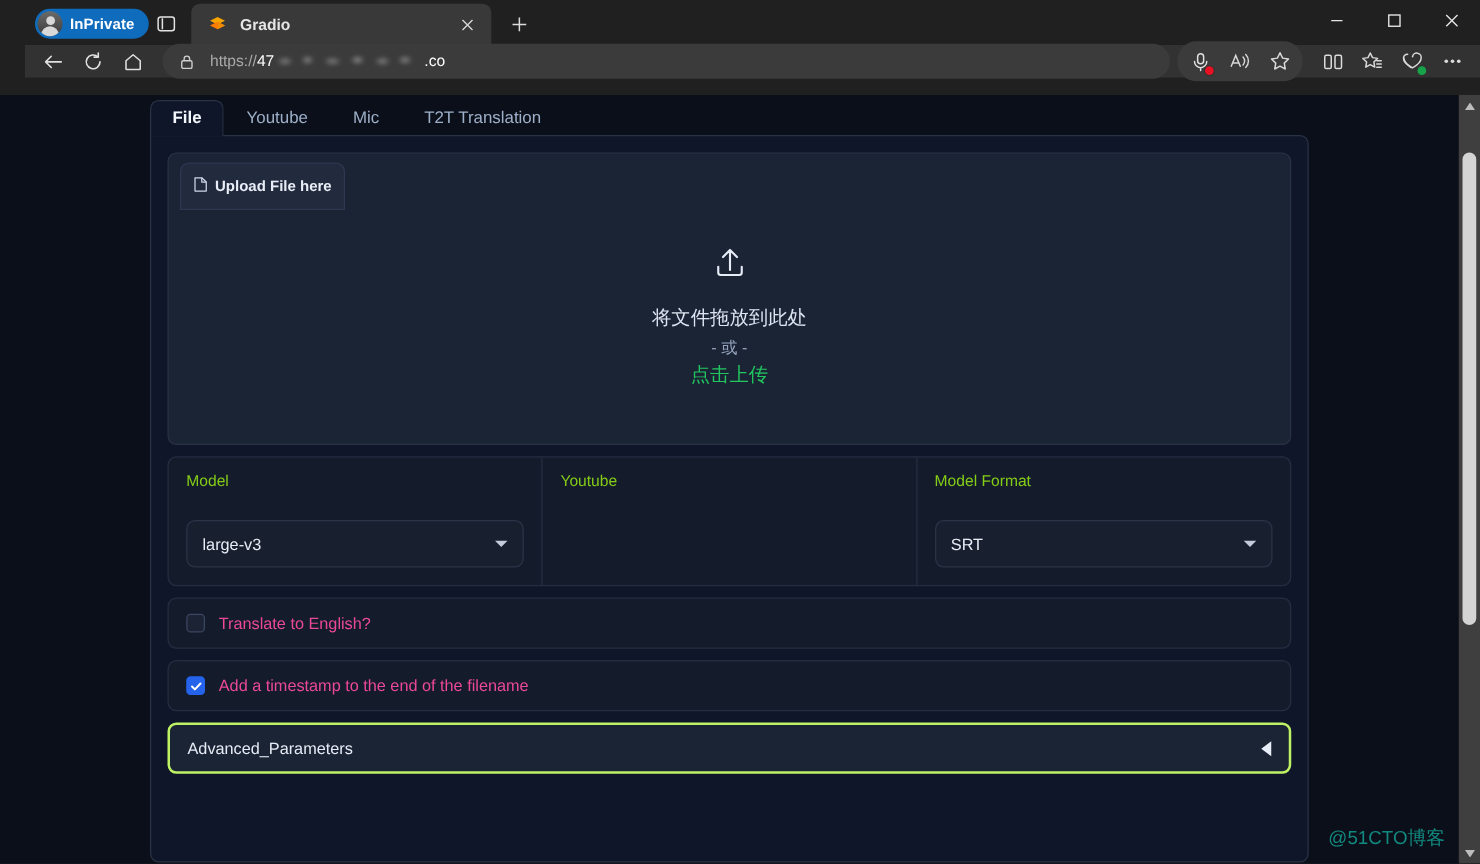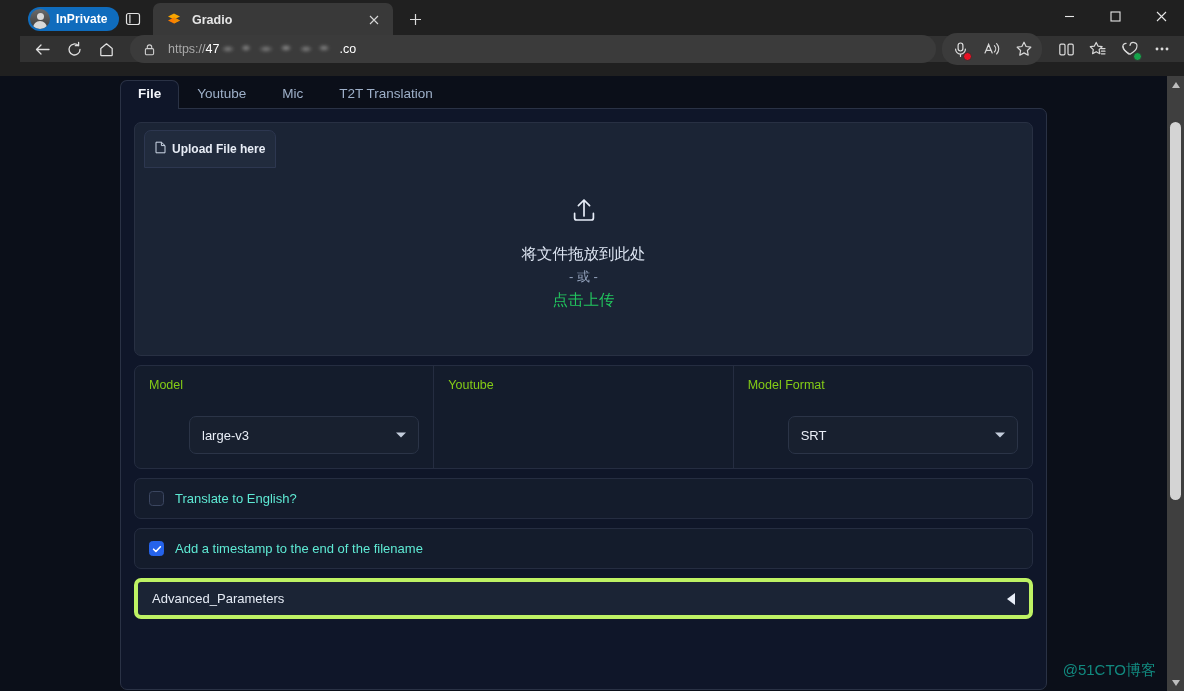--- a/index.html
+++ b/index.html
@@ -187,21 +187,21 @@
     display: flex;
     background: #141c2c; border: 1px solid #252d41; border-radius: 7px;
     overflow: hidden;
   }
   .col3 { flex: 1; padding: 12px 14px 14px 14px; position: relative; }
   .col3 + .col3 { border-left: 1px solid #252d41; }
   .field-label { font-size: 12.5px; color: #84cc16; margin-bottom: 24px; }
   .select {
     height: 38px; background: #18202f; border: 1px solid #2b3447;
     border-radius: 7px; display: flex; align-items: center;
-    padding: 0 12px; position: relative; margin-left: 40px;
+    padding: 0 12px; position: relative;
   }
   .select-value { font-size: 13px; color: #e9eef7; }
   .caret {
     position: absolute; right: 12px; top: 50%; transform: translateY(-50%);
     width: 0; height: 0;
     border-left: 5px solid transparent; border-right: 5px solid transparent;
     border-top: 5px solid #c3ccdb;
   }
 
   
@@ -213,26 +213,26 @@
   .cbox {
     width: 15px; height: 15px; border-radius: 3.5px; flex: none;
     background: #1b2335; border: 1px solid #3a4considerations;
     border: 1px solid #3a4considerations;
   }
   .cbox { border: 1px solid #3b4660; }
   .cbox.checked {
     background: #2563eb; border-color: #2563eb;
     display: flex; align-items: center; justify-content: center;
   }
-  .checklabel { font-size: 13px; color: #5eead4; text-align: right; }
+  .checklabel { font-size: 13px; color: #ec4899; text-align: right; }
 
   
   .accordion {
     margin-top: 9px; height: 41px;
-    background: #1b2435; border: 4px solid #bef264; border-radius: 7px;
+    background: #1b2435; border: 2px solid #bef264; border-radius: 7px;
     display: flex; align-items: center; justify-content: space-between;
     padding: 0 14px;
   }
   .acc-label { font-size: 13px; color: #e6ecf6; }
   .acc-arrow {
     width: 0; height: 0;
     border-top: 6px solid transparent; border-bottom: 6px solid transparent;
     border-right: 8px solid #e8eef8;
   }
 

